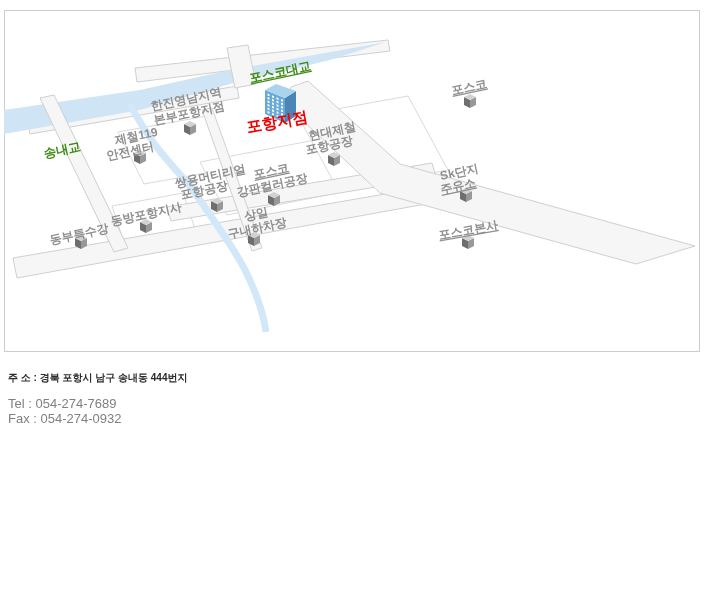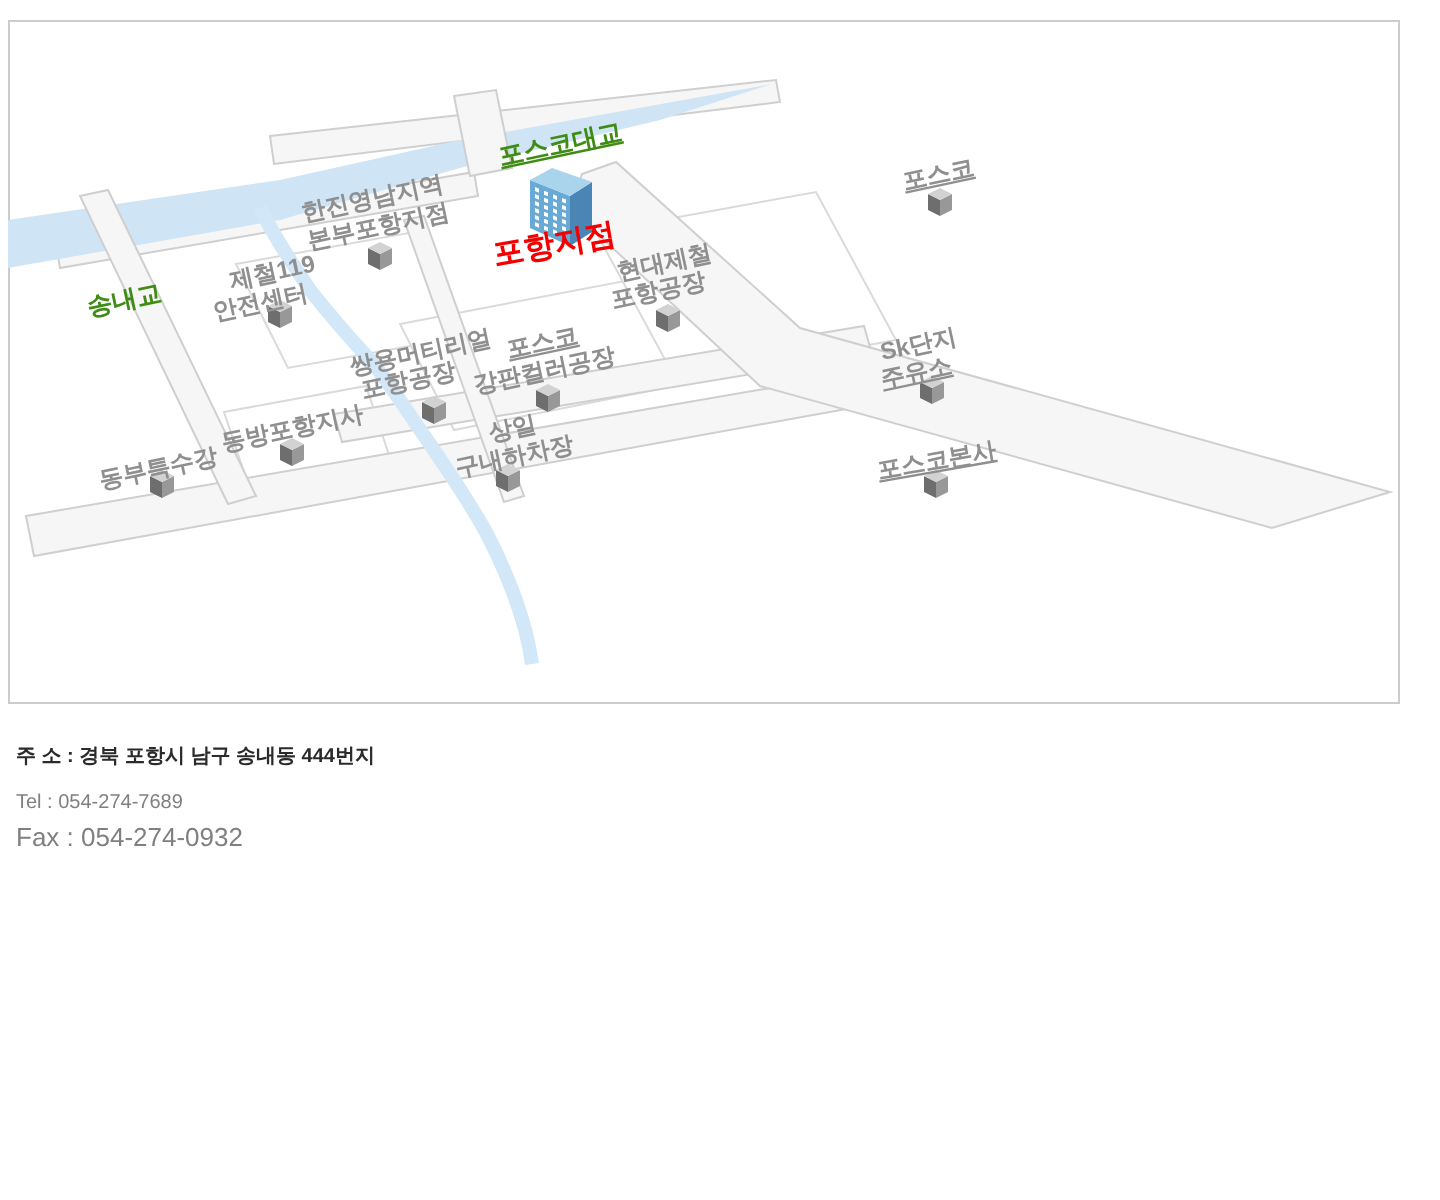--- a/index.html
+++ b/index.html
@@ -11,21 +11,21 @@
   .block{fill:#ffffff;stroke:#dadada;stroke-width:1;}
   .river{fill:#cfe4f4;stroke:none;}
   .stream{fill:none;stroke:#d2e7f8;stroke-width:7;}
   .maplabel{fill:#8f8f8f;font-size:12px;font-weight:bold;}
   .greenlabel{fill:#3f8c14;font-size:12.5px;font-weight:bold;}
   .redlabel{fill:#f40000;font-size:15.5px;font-weight:bold;}
   .und{text-decoration:underline;}
   text{font-family:"Liberation Sans","DejaVu Sans",sans-serif;}
   .info-line{position:absolute;left:8px;white-space:pre;}
   .addr{top:371px;font-size:10px;font-weight:bold;color:#2b2b2b;}
-  .tel{top:396px;font-size:10px;color:#808080;}
+  .tel{top:396px;font-size:13px;color:#808080;}
   .fax{top:411px;font-size:13px;color:#808080;}
 </style>
 </head>
 <body>
 
 <div id="stage">
 
   <div id="map-frame">
     <svg width="696" height="342" viewBox="0 0 696 342">
 

